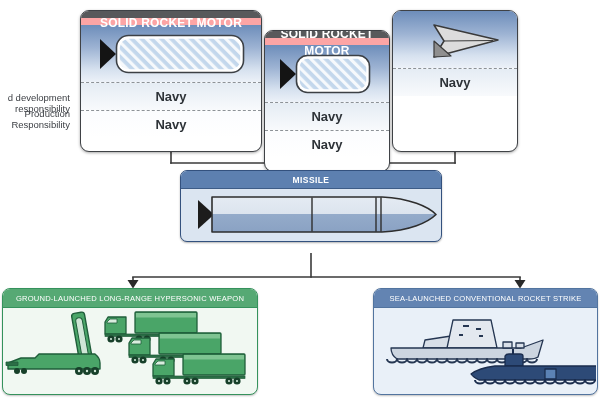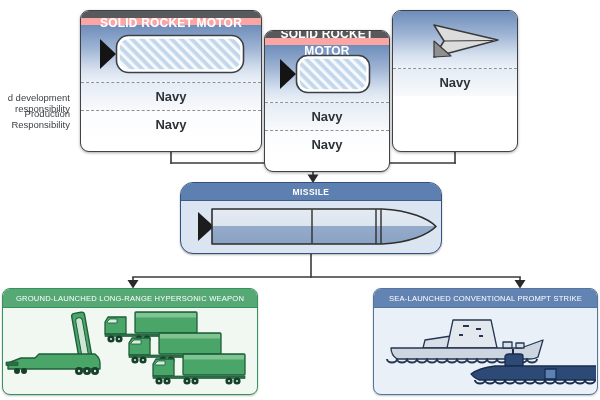--- a/index.html
+++ b/index.html
@@ -44,22 +44,22 @@
     font-size:9.5px;font-weight:normal;color:#3b3e43;line-height:1.2;
   }
   .side-label-dev{top:92px;}
   .side-label-prod{top:108px;}
 
   
   .connectors{position:absolute;left:0;top:0;z-index:1;}
 
   
   .missile-box{
-    position:absolute;left:180px;top:182px;width:262px;height:72px;
-    box-sizing:border-box;border:1.5px solid #33517e;border-radius:13px;
+    position:absolute;left:180px;top:170px;width:262px;height:72px;
+    box-sizing:border-box;border:1.5px solid #33517e;border-radius:7px;
     overflow:hidden;z-index:2;background:#dbe5f1;
     box-shadow:0 1px 2px rgba(0,0,0,.3);
   }
   .missile-header{
     height:18px;background:#5d80b0;color:#fff;font-size:8.5px;font-weight:bold;
     letter-spacing:.4px;display:flex;align-items:center;justify-content:center;
     border-bottom:1px solid #3d5c87;box-sizing:border-box;
   }
   .missile-body{height:51px;display:flex;align-items:center;justify-content:center;}
 
@@ -233,21 +233,21 @@
       <g>
         <use href="#gtruck" transform="translate(100,4)"></use>
         <use href="#gtruck" transform="translate(124,25)"></use>
         <use href="#gtruck" transform="translate(148,46)"></use>
       </g>
     </svg>
   </div>
 </div>
 
 <div class="outcome outcome-sea">
-  <div class="outcome-header">SEA-LAUNCHED CONVENTIONAL PROMPT STRIKE</div>
+  <div class="outcome-header">SEA-LAUNCHED CONVENTIONAL ROCKET STRIKE</div>
   <div class="outcome-content">
     <svg width="221" height="84" viewBox="0 0 221 84">
 
       <g stroke="#253652" stroke-width="1.3" stroke-linejoin="round">
         <polygon points="50,32 76,28 76,40 48,40" fill="#d8dfe8"></polygon>
         <polygon points="78,12 116,12 122,40 72,40" fill="#e3e8ef"></polygon>
         <path d="M16,40 H146 L168,32 L163,49 Q160,51 154,51 H22 Q16,47 16,40 Z" fill="#ccd5e0"></path>
         <rect x="128" y="34" width="9" height="6" fill="#d8dfe8"></rect>
         <rect x="141" y="35" width="8" height="5" fill="#d8dfe8"></rect>
         <g stroke="none" fill="#253652">

